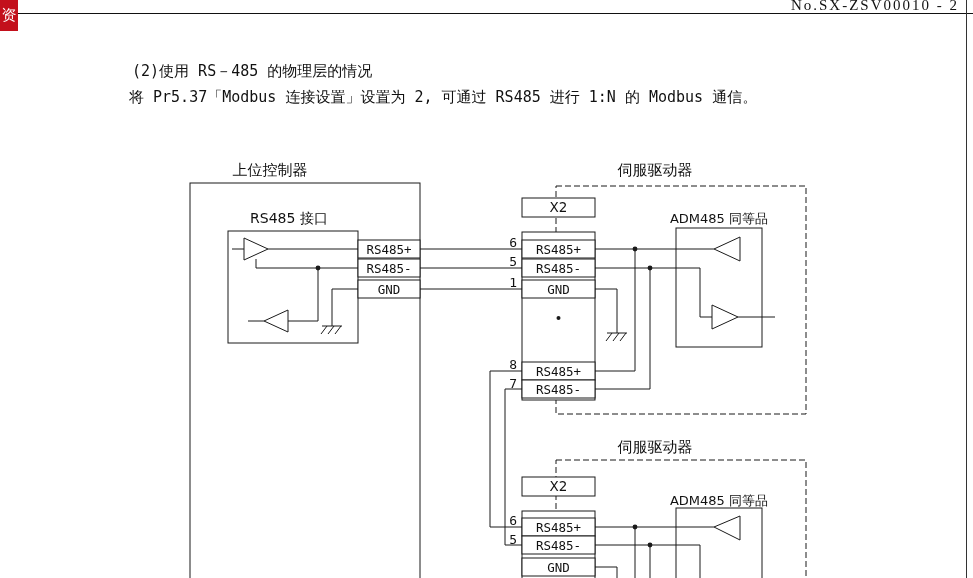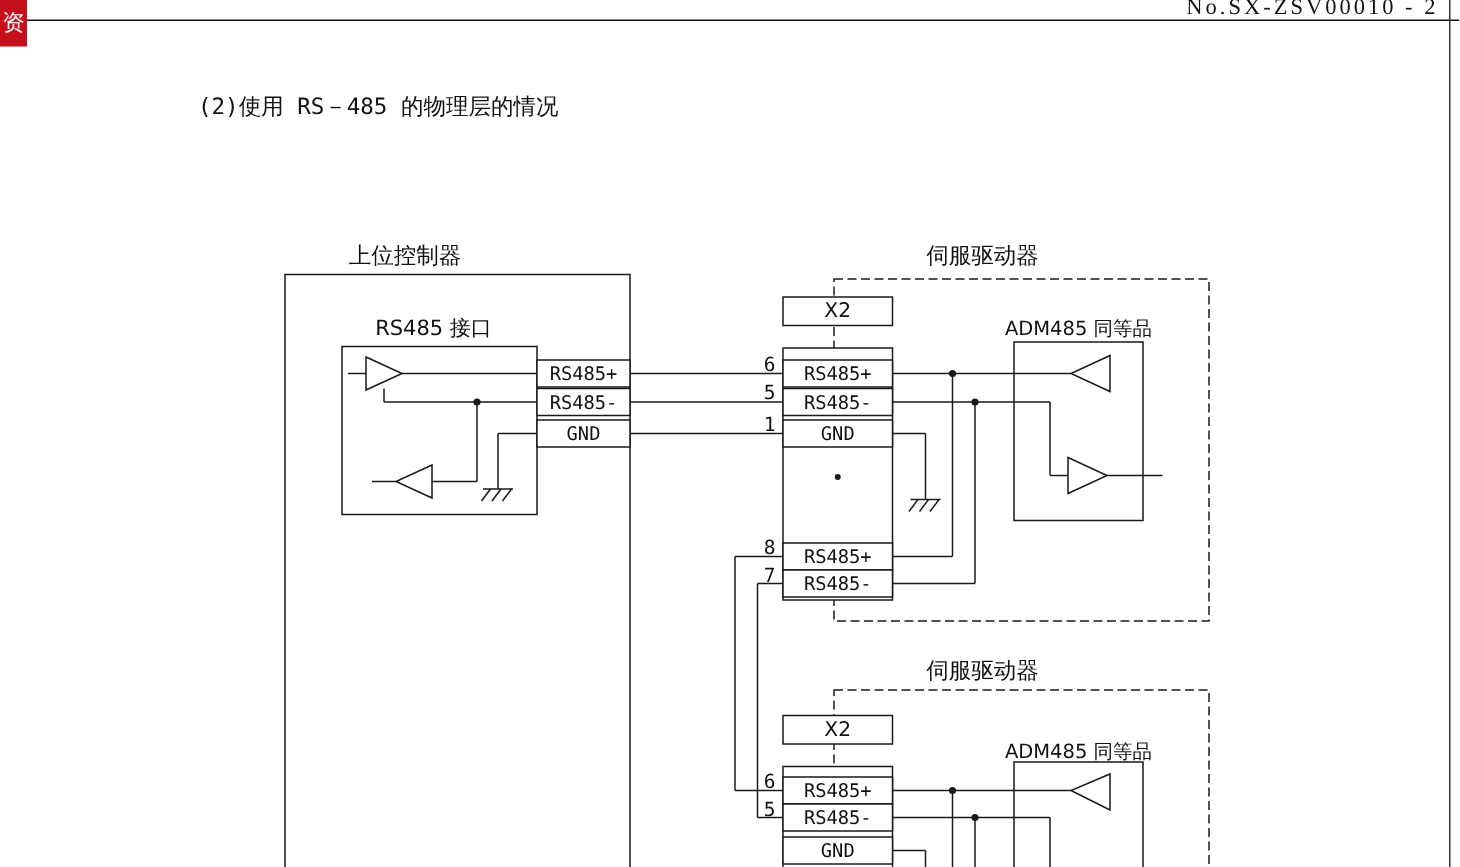--- a/index.html
+++ b/index.html
@@ -58,20 +58,21 @@
 <div class="page">
 
   <div class="topline"></div>
   <div class="rightline"></div>
   <div class="tab">
     <span>资</span>
   </div>
   <div class="docnum">No.SX-ZSV00010 - 2</div>
 
   <div class="h1">(2)使用 RS－485 的物理层的情况</div>
+  <div class="h2">将 Pr5.37「Modbus 连接设置」设置为 2, 可通过 RS485 进行 1:N 的 Modbus 通信。</div>
 
   <svg class="diagram" width="973" height="578" viewBox="0 0 973 578">
 
     <g stroke="#1a1a1a" stroke-width="1" fill="none">
 
       <rect x="556" y="186" width="250" height="228" stroke-dasharray="6 3"></rect>
       <rect x="556" y="460" width="250" height="130" stroke-dasharray="6 3"></rect>
 
       <rect x="190" y="183" width="230" height="402"></rect>
       <rect x="228" y="231" width="130" height="112"></rect>

